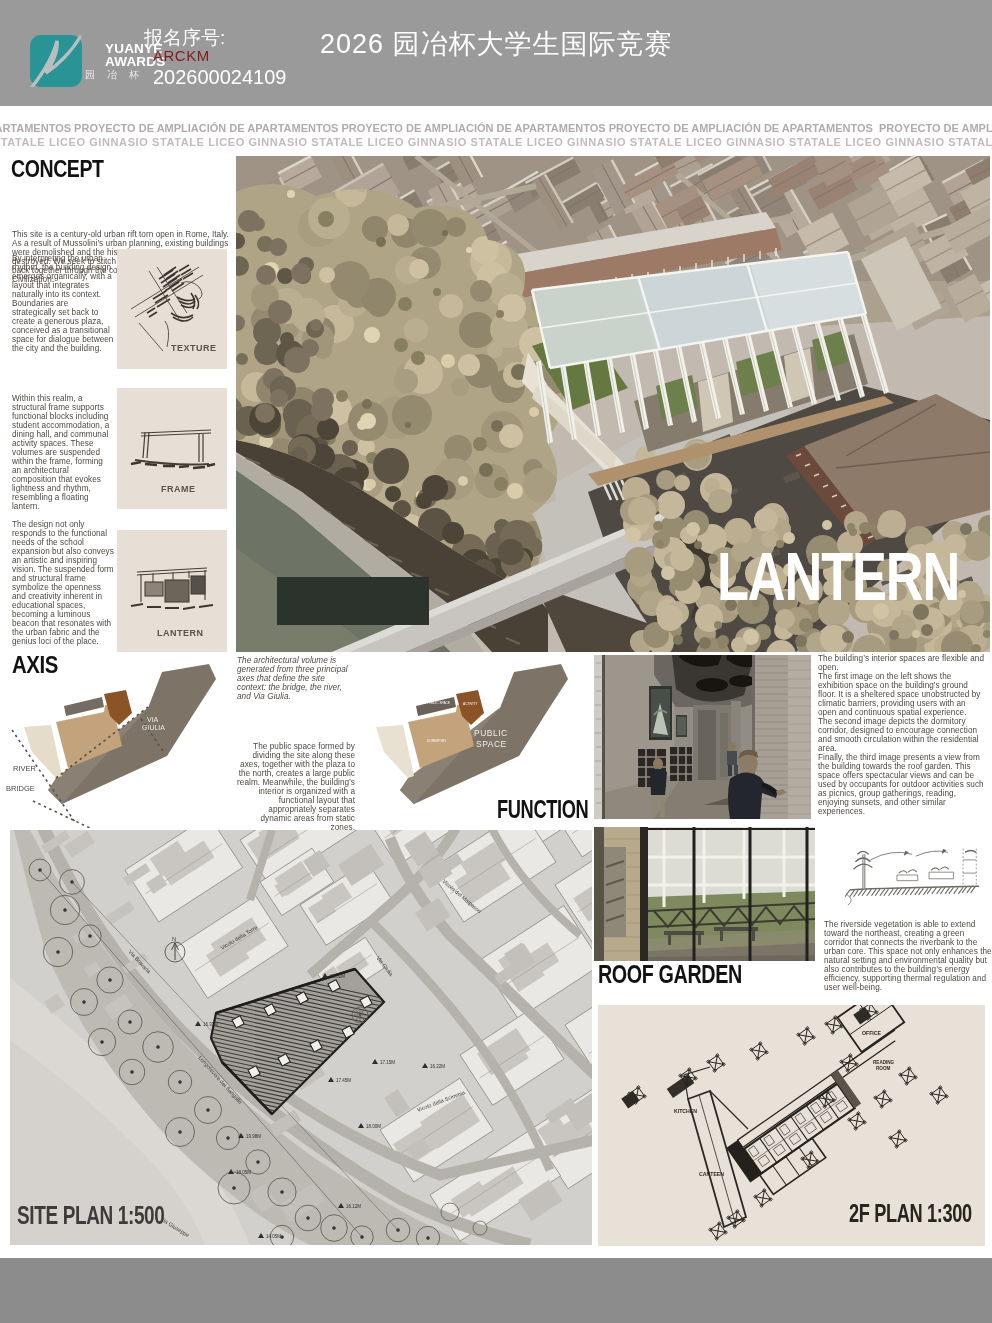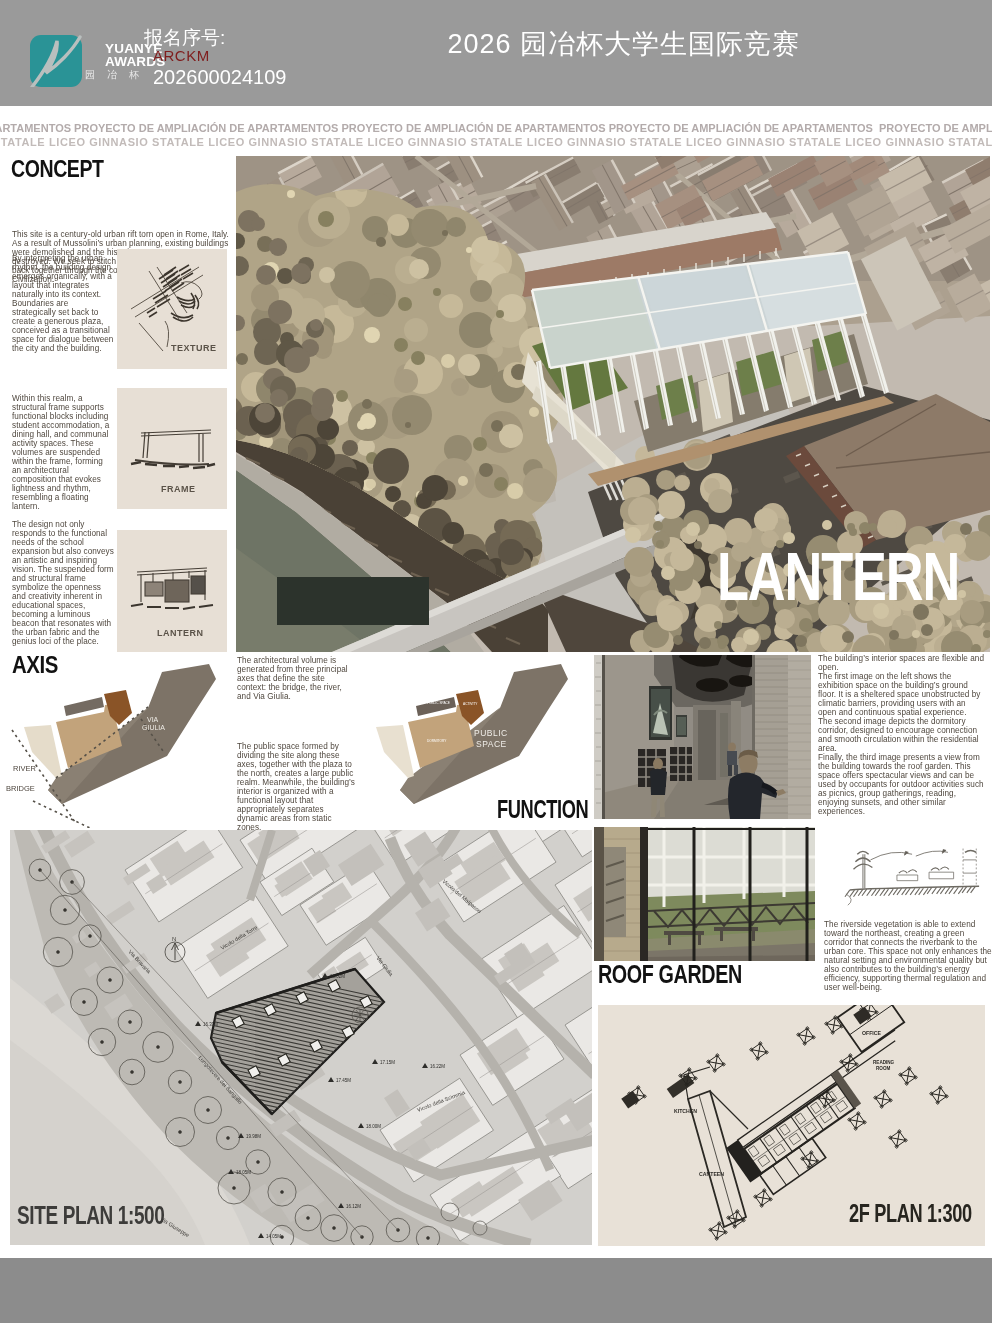--- a/index.html
+++ b/index.html
@@ -23,21 +23,21 @@
   <div class="abs" style="left:84px;top:43px;color:#fff;font-weight:bold;font-size:13.5px;line-height:0.93;letter-spacing:0.2px;margin-left:21px;">YUANYE<br>AWARDS</div>
 
   <div class="abs" style="left:85px;top:68px;color:#e9e9e9;font-size:10px;letter-spacing:12px;">园冶杯</div>
 
   <div class="abs" style="left:144px;top:25px;color:#fff;font-size:19px;">报名序号:</div>
 
   <div class="abs" style="left:153px;top:47px;color:#7f1d1d;font-size:15px;letter-spacing:0.5px;">ARCKM</div>
 
   <div class="abs" style="left:153px;top:66px;color:#fff;font-size:20px;text-align:center;">202600024109</div>
 
-  <div class="abs" style="left:320px;top:26px;width:480px;text-align:right;color:#fff;font-size:27px;letter-spacing:1px;">2026 园冶杯大学生国际竞赛</div>
+  <div class="abs" style="left:320px;top:26px;width:480px;text-align:left;color:#fff;font-size:27px;letter-spacing:1px;">2026 园冶杯大学生国际竞赛</div>
 
 
   <div class="abs" style="left:-20px;top:122px;width:1030px;white-space:nowrap;overflow:hidden;color:#b3abab;font-weight:bold;font-size:11px;letter-spacing:0px;">APARTAMENTOS PROYECTO DE AMPLIACIÓN DE APARTAMENTOS PROYECTO DE AMPLIACIÓN DE APARTAMENTOS PROYECTO DE AMPLIACIÓN DE APARTAMENTOS&nbsp; PROYECTO DE AMPLIACIÓN D</div>
 
   <div class="abs" style="left:-20px;top:136px;width:1030px;white-space:nowrap;overflow:hidden;color:#c2bbb9;font-weight:bold;font-size:11px;letter-spacing:0.6px;">O STATALE LICEO GINNASIO STATALE LICEO GINNASIO STATALE LICEO GINNASIO STATALE  LICEO GINNASIO STATALE LICEO GINNASIO STATALE LICEO GINNASIO STATAL</div>
 
   <div class="abs h1" style="left:11px;top:156px;font-size:23px;transform:scaleX(0.85);transform-origin:left;white-space:nowrap;">CONCEPT</div>
 
   <div class="abs para" style="left:12px;top:192px;width:222px;margin-top:38px;">This site is a century-old urban rift torn open in Rome, Italy. As a result of Mussolini’s urban planning, existing buildings were demolished and the historic streetscape was destroyed. We seek to stitch this fragmented urban fabric back together through the concept of a Beacon of Civilization.</div>
 
@@ -1420,23 +1420,23 @@
   <path d="M70 12 l-4 3 l1 -4 Z M110 10 l-4 3 l1 -4 Z" fill="#4a463f"></path>
   <path d="M58 42 h22 M58 42 v-6 h22 v6 M92 40 h26 M92 40 v-7 h26 v7" stroke-width="0.8"></path>
   <path d="M60 34 q5 -5 9 0 M70 33 q5 -5 9 0 M94 31 q5 -5 9 0 M104 30 q5 -5 9 0" stroke-width="1.2"></path>
   <path d="M128 8 v40 M142 8 v38" stroke-dasharray="2,2" stroke-width="0.7"></path>
   <path d="M128 20 h14 M128 34 h14" stroke-width="0.8"></path>
   <path d="M130 12 q6 -4 12 0" stroke-width="1.6"></path>
   <path d="M4 56 q10 6 2 12" stroke-width="0.8"></path>
   </g>
   </svg>
 
-  <div class="abs para" style="left:237px;top:656px;width:118px;">The architectural volume is generated from three principal axes that define the site context: the bridge, the river, and Via Giulia.</div>
-
-  <div class="abs para" style="left:237px;top:742px;width:118px;">The public space formed by dividing the site along these axes, together with the plaza to the north, creates a large public realm. Meanwhile, the building’s interior is organized with a functional layout that appropriately separates dynamic areas from static zones.</div>
+  <div class="abs para" style="left:237px;top:656px;width:118px;font-style:italic;">The architectural volume is generated from three principal axes that define the site context: the bridge, the river, and Via Giulia.</div>
+
+  <div class="abs para" style="left:237px;top:742px;width:118px;text-align:right;">The public space formed by dividing the site along these axes, together with the plaza to the north, creates a large public realm. Meanwhile, the building’s interior is organized with a functional layout that appropriately separates dynamic areas from static zones.</div>
 
   <div class="abs h1" style="left:497px;top:795px;font-size:25px;transform:scaleX(0.73);transform-origin:left;white-space:nowrap;">FUNCTION</div>
 
   <div class="abs h1" style="left:598px;top:960px;font-size:25px;transform:scaleX(0.79);transform-origin:left;white-space:nowrap;">ROOF GARDEN</div>
 
   <div class="abs para" style="left:818px;top:654px;width:168px;">The building’s interior spaces are flexible and open.<br>The first image on the left shows the exhibition space on the building’s ground floor. It is a sheltered space unobstructed by climatic barriers, providing users with an open and continuous spatial experience.<br>The second image depicts the dormitory corridor, designed to encourage connection and smooth circulation within the residential area.<br>Finally, the third image presents a view from the building towards the roof garden. This space offers spectacular views and can be used by occupants for outdoor activities such as picnics, group gatherings, reading, enjoying sunsets, and other similar experiences.</div>
 
   <div class="abs para" style="left:818px;top:920px;width:168px;margin-left:6px;">The riverside vegetation is able to extend toward the northeast, creating a green corridor that connects the riverbank to the urban core. This space not only enhances the natural setting and environmental quality but also contributes to the building’s energy efficiency, supporting thermal regulation and user well-being.</div>
 
   <svg class="abs" style="left:10px;top:830px;" width="582" height="415" viewBox="0 0 582 415">

